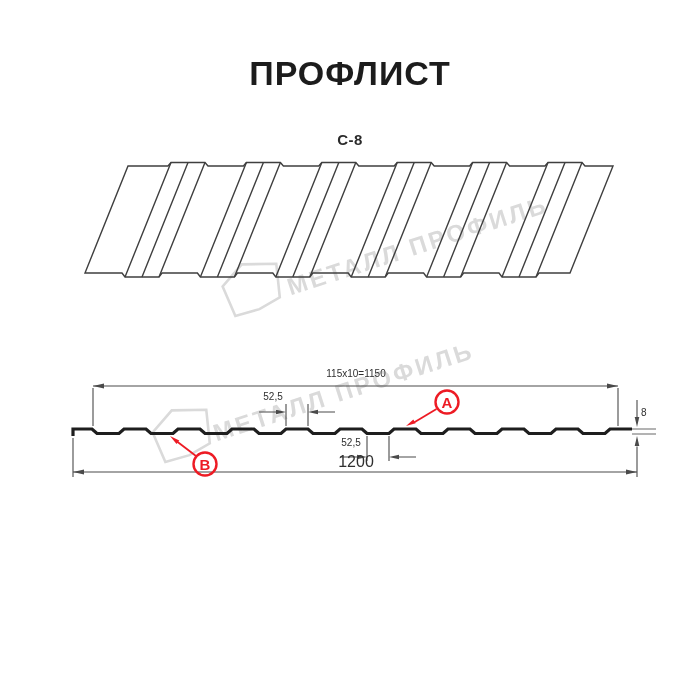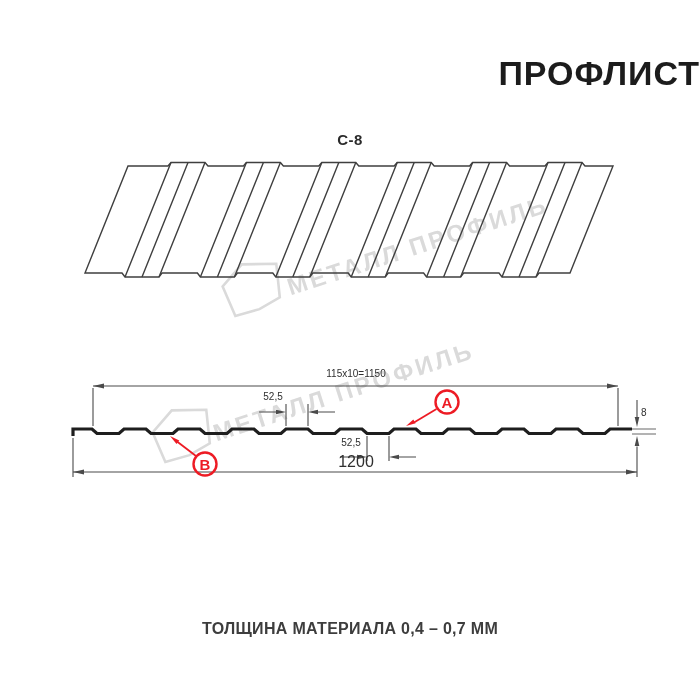--- a/index.html
+++ b/index.html
@@ -1,18 +1,18 @@
 <!DOCTYPE html>
 <html><head>
 <meta charset="utf-8">
 <style>
   html,body{margin:0;padding:0;background:#ffffff;}
   .page{position:relative;width:700px;height:700px;background:#ffffff;overflow:hidden;
         font-family:"Liberation Sans", sans-serif;color:#222;}
-  .hdr-title{position:absolute;left:0;top:54px;width:700px;text-align:right;
+  .hdr-title{position:absolute;left:0;top:54px;width:700px;text-align:center;
              font-size:34px;font-weight:700;letter-spacing:1px;color:#1c1c1c;}
   .hdr-sub{position:absolute;left:0;top:99px;width:700px;text-align:center;
            font-size:15px;font-weight:700;letter-spacing:.5px;color:#2a2a2a;margin-top:32px;}
   .wm-text{position:absolute;white-space:nowrap;font-size:24px;font-weight:700;
            letter-spacing:3px;color:#dadada;transform-origin:0 50%;transform:rotate(-18deg);z-index:1;}
   .wm-logo{position:absolute;transform:rotate(-18deg);z-index:1;}
   .svg-layer{position:absolute;left:0;top:0;z-index:2;}
   .dim{position:absolute;font-size:10px;color:#2f2f2f;z-index:3;white-space:nowrap;}
   .dim.ctr{transform:translateX(-50%);}
   .callout{position:absolute;width:23px;height:23px;display:flex;align-items:center;justify-content:center;
@@ -115,15 +115,14 @@
 
   <div class="dim ctr" style="left:356px;top:368px;">115x10=1150</div>
   <div class="dim ctr" style="left:273px;top:391px;">52,5</div>
   <div class="dim ctr" style="left:351px;top:437px;">52,5</div>
   <div class="dim" style="left:641px;top:407px;">8</div>
   <div class="dim ctr" style="left:356px;top:453px;font-size:16px;">1200</div>
 
   <div class="callout" style="left:435.5px;top:390.5px;">А</div>
   <div class="callout" style="left:193.5px;top:452.5px;">В</div>
 
-  <div class="footer-note">ТОЛЩИНА МАТЕРИАЛА 0,4 – 0,7 ММ</div>
 
 </div>
 
 </body></html>

